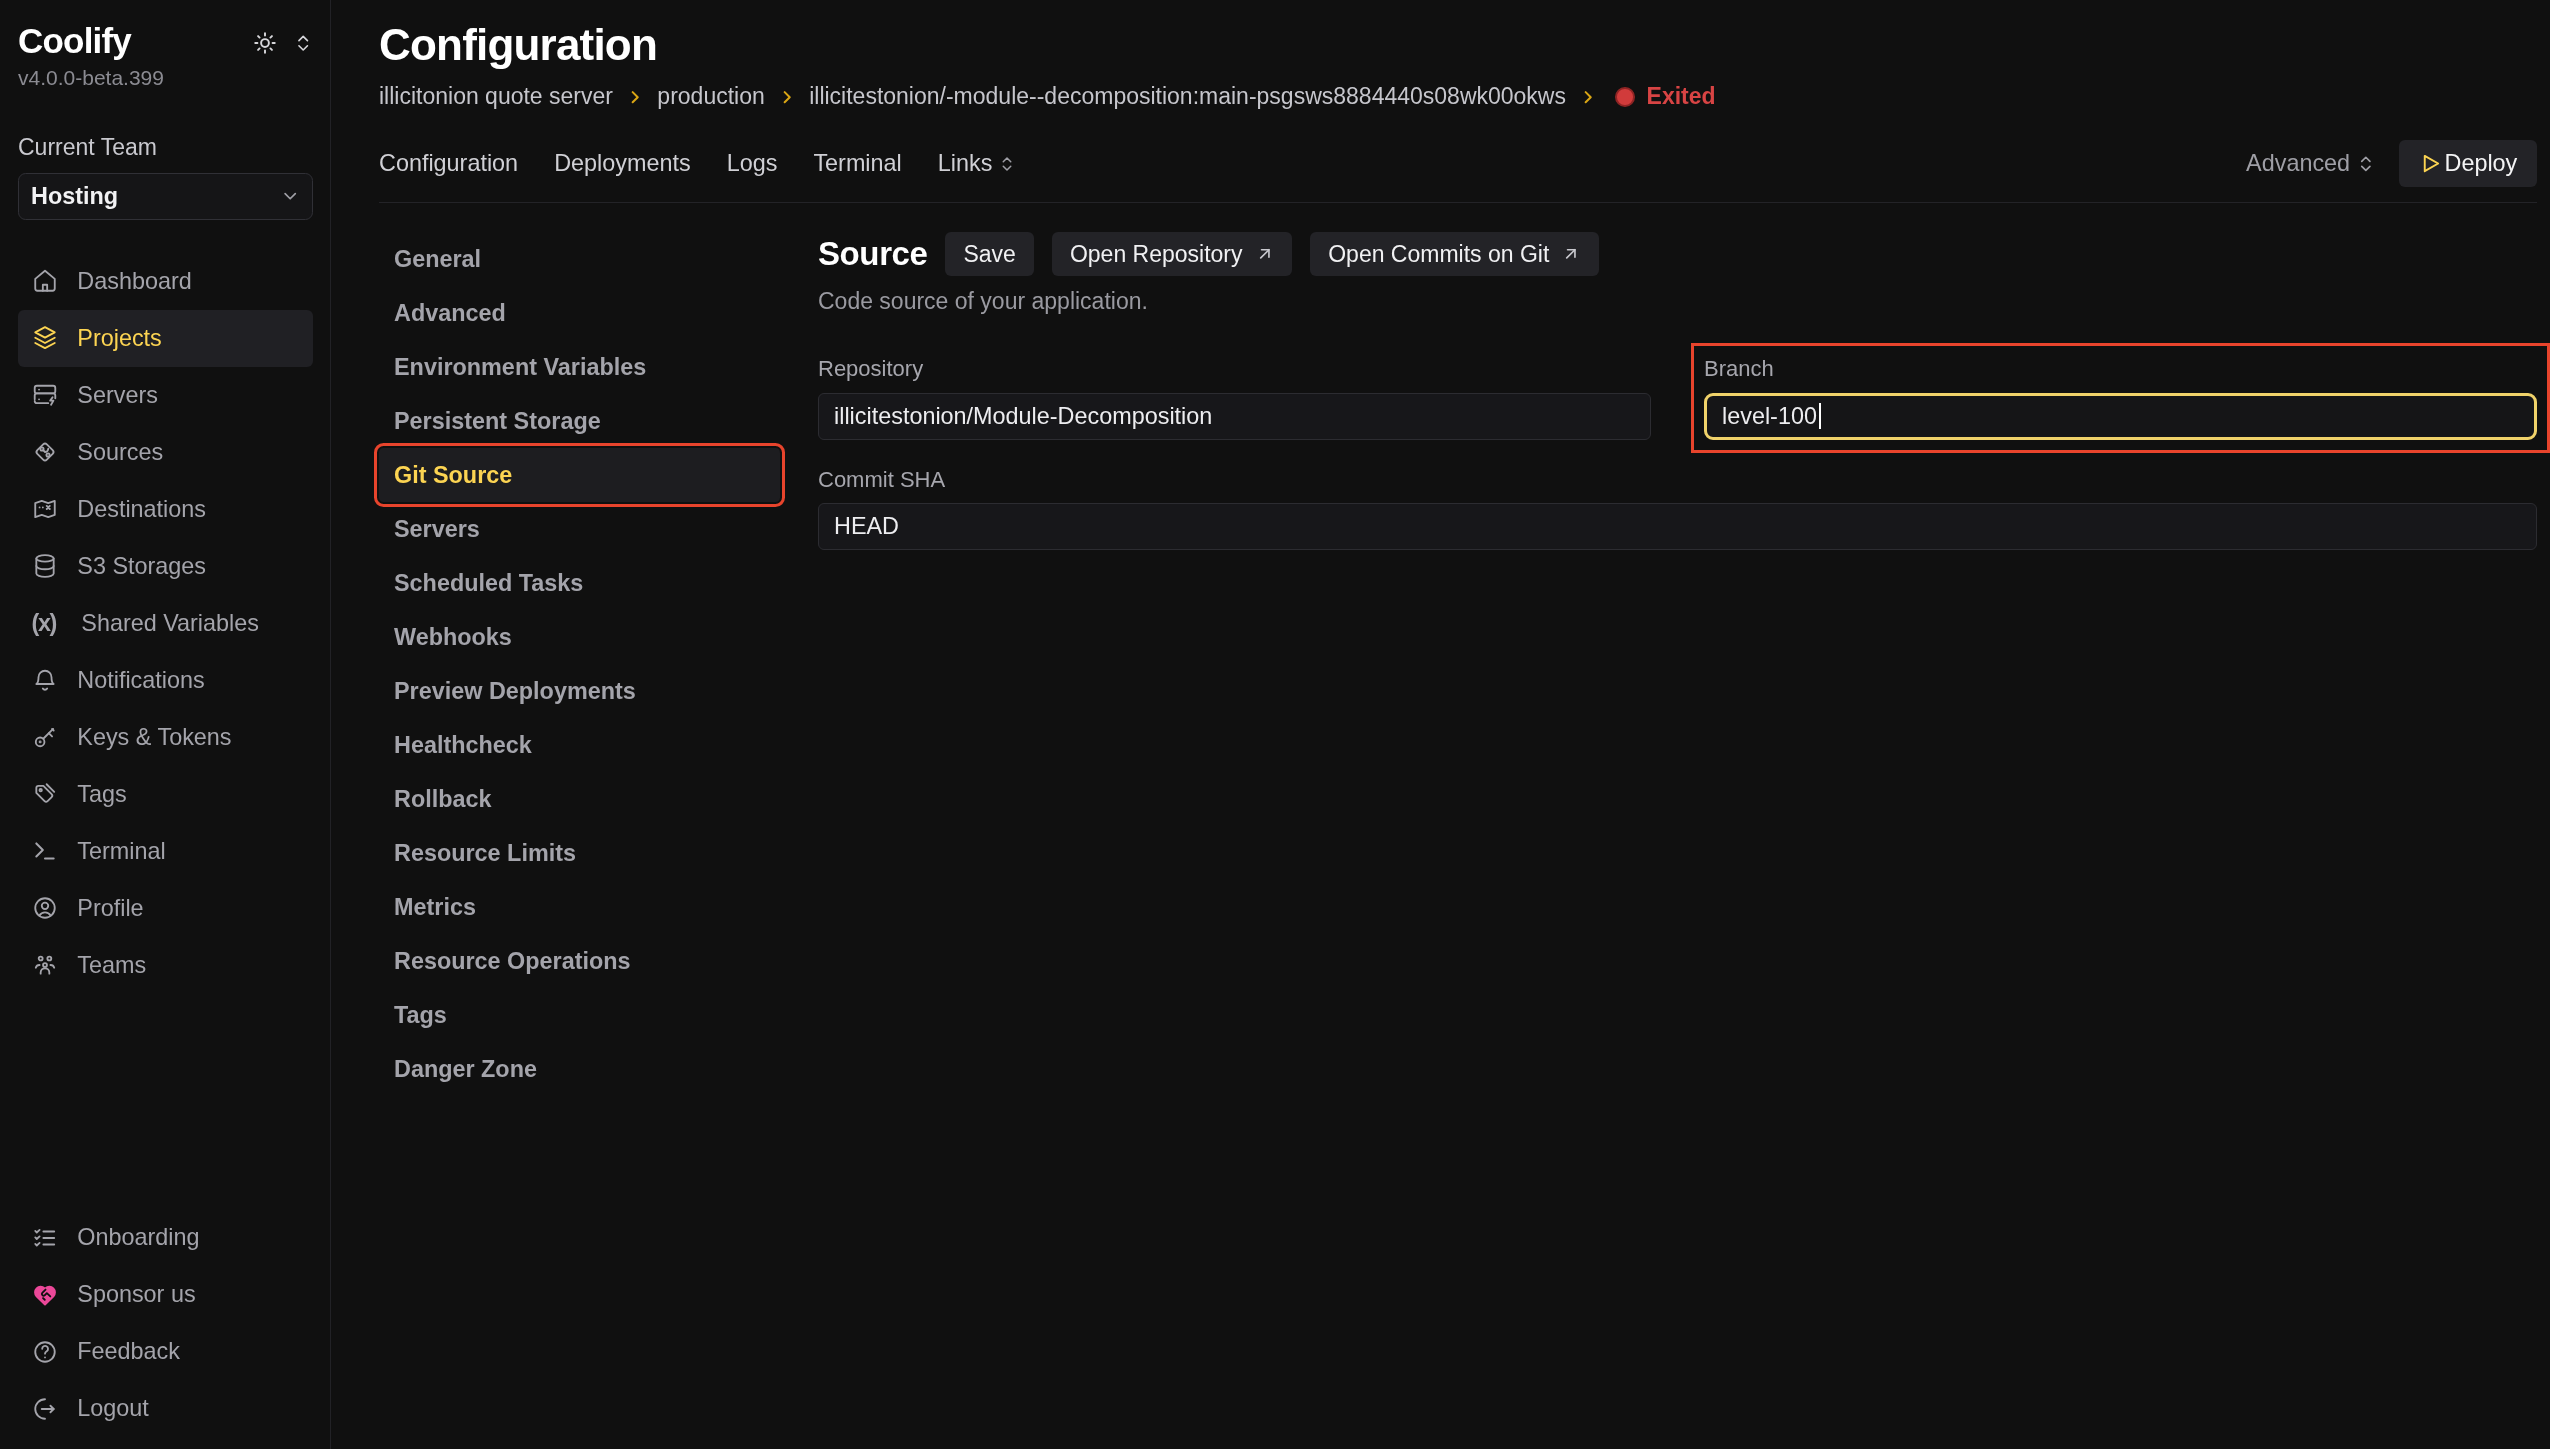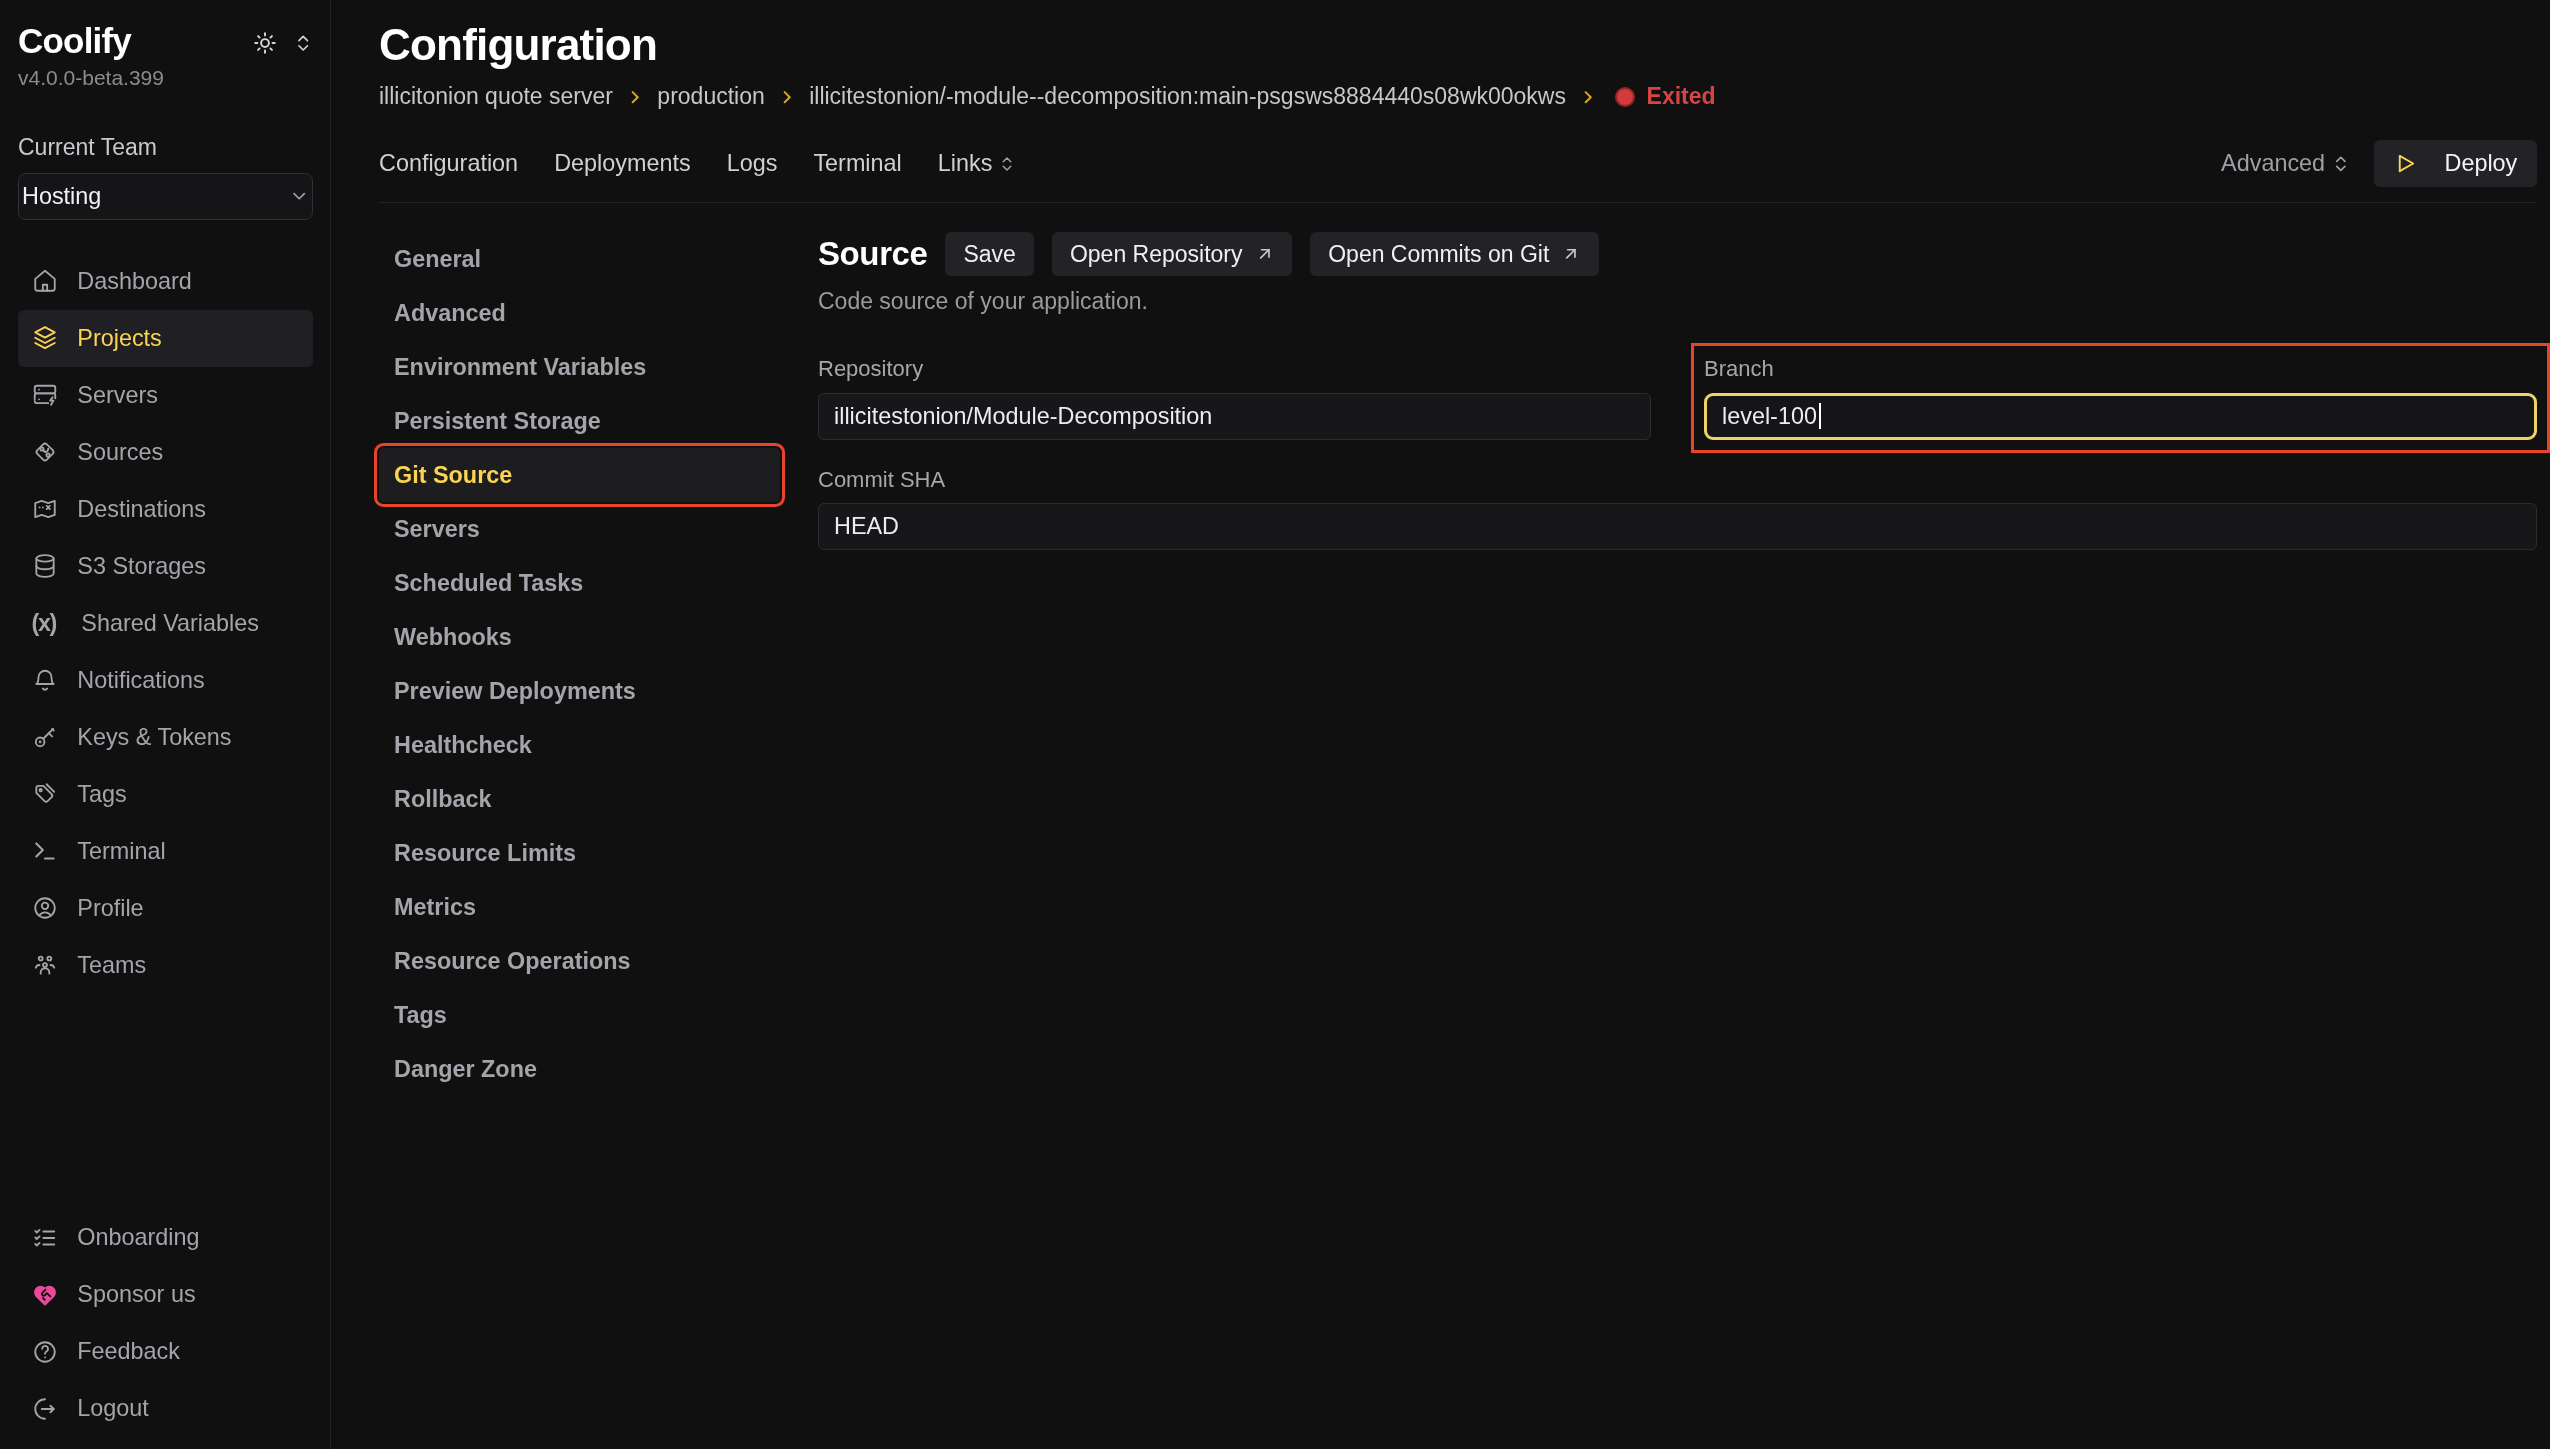--- a/index.html
+++ b/index.html
@@ -22,21 +22,21 @@
     display:flex; flex-direction:column;
   }
   .logo-row { display:flex; align-items:flex-start; justify-content:space-between; }
   .brand { font-size:35px; font-weight:800; color:#ffffff; letter-spacing:-0.8px; }
   .logo-icons { display:flex; align-items:center; gap:15px; margin-top:9px; color:#d6d6da; }
   .version { font-size:21px; color:#8b8b92; margin-top:4.5px; }
   .team-label { font-size:23px; color:#c9c9cf; margin-top:44px; }
   .team-select {
     margin-top:12px; height:47px; border:1.5px solid #303036; border-radius:7.6px;
     background:#151517; display:flex; align-items:center; justify-content:space-between;
-    padding:0 3px; cursor:pointer;
+    padding:0 12px; cursor:pointer;font-weight:bold;
   }
   .team-select .val { font-size:23.4px; color:#f2f2f4; }
   .team-select .chev { color:#9f9fa6; }
 
   .nav { margin-top:33px; display:flex; flex-direction:column; }
   .nav-bottom { margin-top:auto; display:flex; flex-direction:column; }
   .nav-item {
     height:57px; display:flex; align-items:center; gap:19.7px;
     padding:0 10.6px 0 13.6px; border-radius:6px;
     font-size:23.4px; color:#a4a4ab; cursor:pointer;
@@ -58,21 +58,21 @@
 
   .tabs-row {
     display:flex; align-items:center; margin-top:30px;
     padding-bottom:15px; border-bottom:1.5px solid #232327;
   }
   .tab { font-size:23.4px; color:#d0d0d5; margin-right:36px; cursor:pointer; display:flex; align-items:center; gap:6px; }
   .advanced-group { margin-left:auto; display:flex; align-items:center; gap:6px; color:#9f9fa6; cursor:pointer; }
   .advanced-group .lbl { font-size:23.4px; }
   .deploy-btn {
     margin-left:23px; height:47px; background:#232327; border:none; border-radius:6px;
-    display:flex; align-items:center; gap:28px; padding:0 19.7px; cursor:pointer;
+    display:flex; align-items:center; gap:3px; padding:0 19.7px; cursor:pointer;
   }
   .deploy-btn .lbl { font-size:23.4px; color:#f4f4f5; }
 
   .content-row { display:flex; margin-top:29px; align-items:flex-start; }
 
   .subnav { width:401px; flex-shrink:0; display:flex; flex-direction:column;font-weight:bold; }
   .subnav-item {
     height:54px; display:flex; align-items:center; padding-left:15px;
     font-size:23.4px; color:#a4a4ab; border-radius:4.5px; cursor:pointer;
   }

